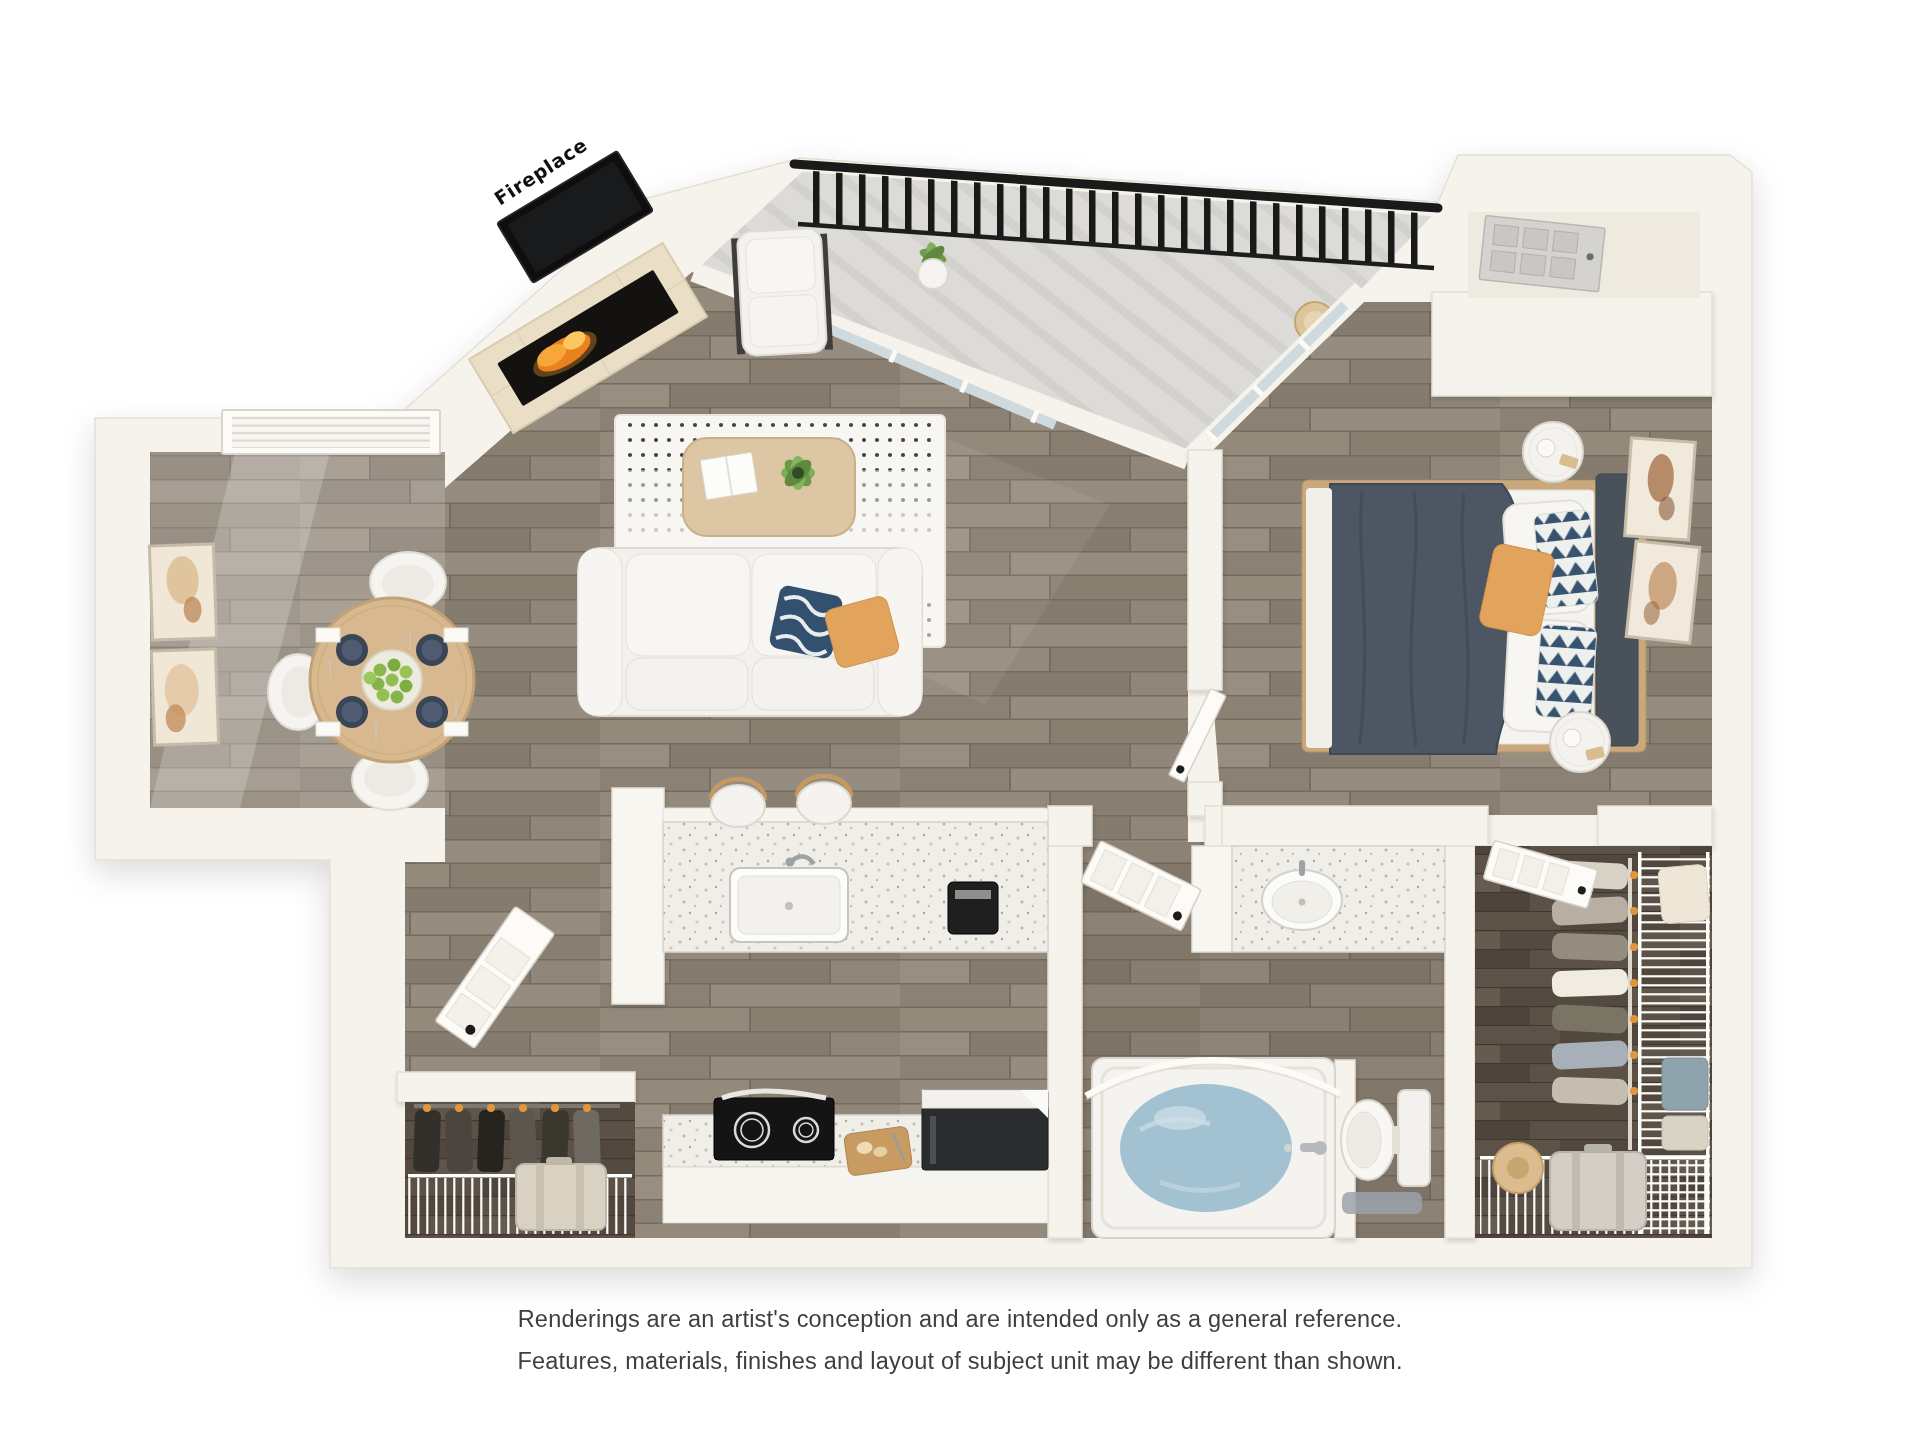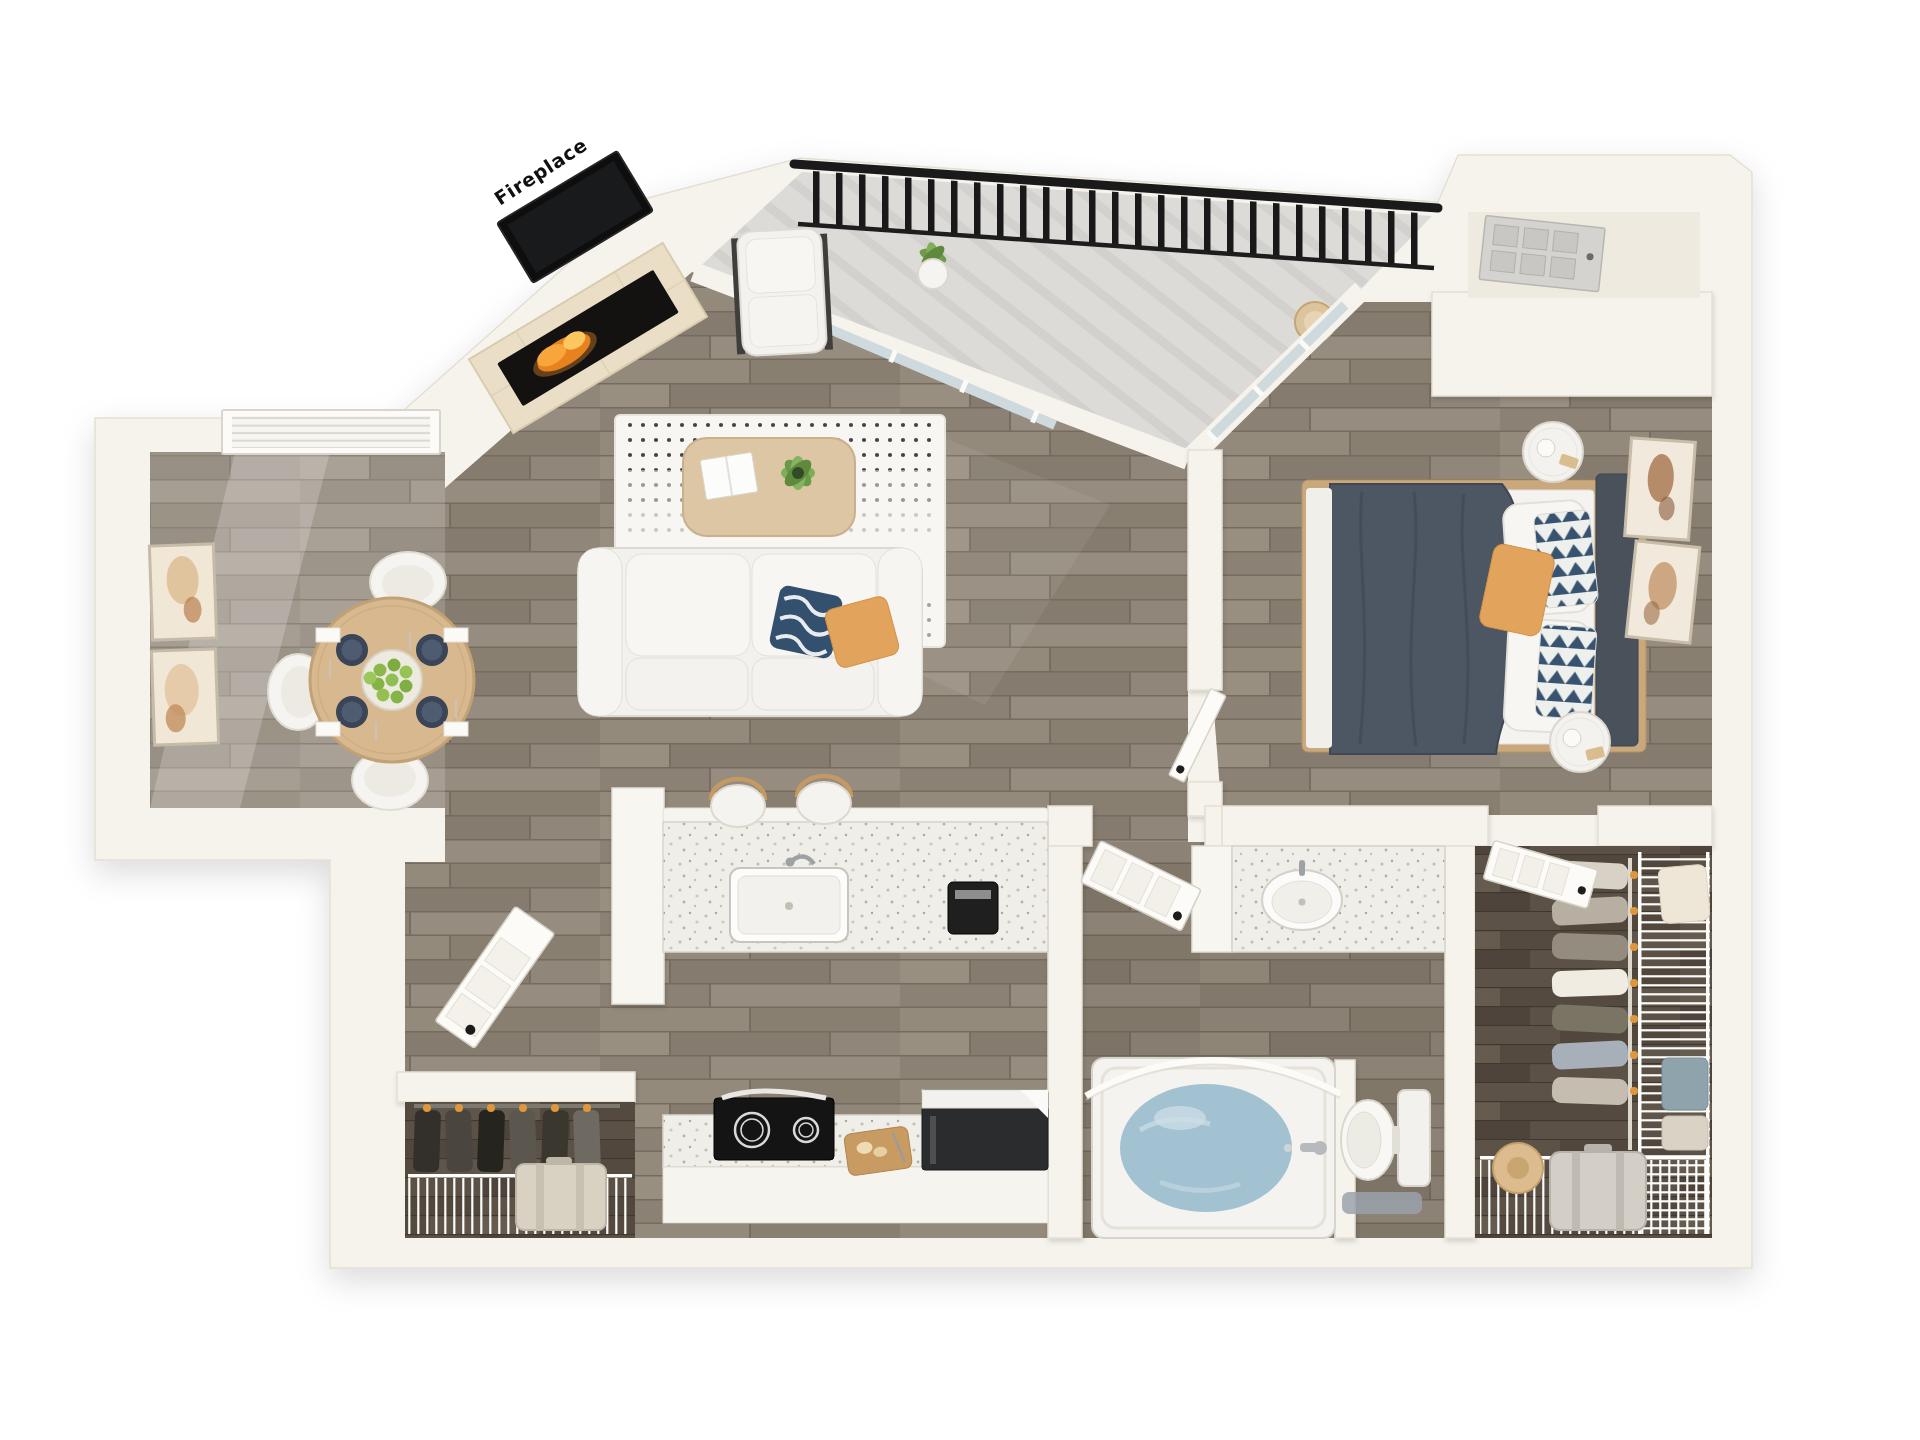--- a/index.html
+++ b/index.html
@@ -550,14 +550,16 @@
         <rect x="516" y="1164" width="90" height="66" rx="8" fill="#d9d2c2" stroke="#beb7a7" stroke-width="2"></rect>
         <rect x="536" y="1164" width="8" height="66" fill="#c8c1b1"></rect>
         <rect x="576" y="1164" width="8" height="66" fill="#c8c1b1"></rect>
         <rect x="546" y="1157" width="26" height="8" rx="4" fill="#beb7a7"></rect>
       </g>
     </g>
   </g>
 </svg>
 
 <div class="disclaimer">
+  <p>Renderings are an artist's conception and are intended only as a general reference.</p>
+  <p>Features, materials, finishes and layout of subject unit may be different than shown.</p>
 </div>
 </div>
 
 </body></html>

